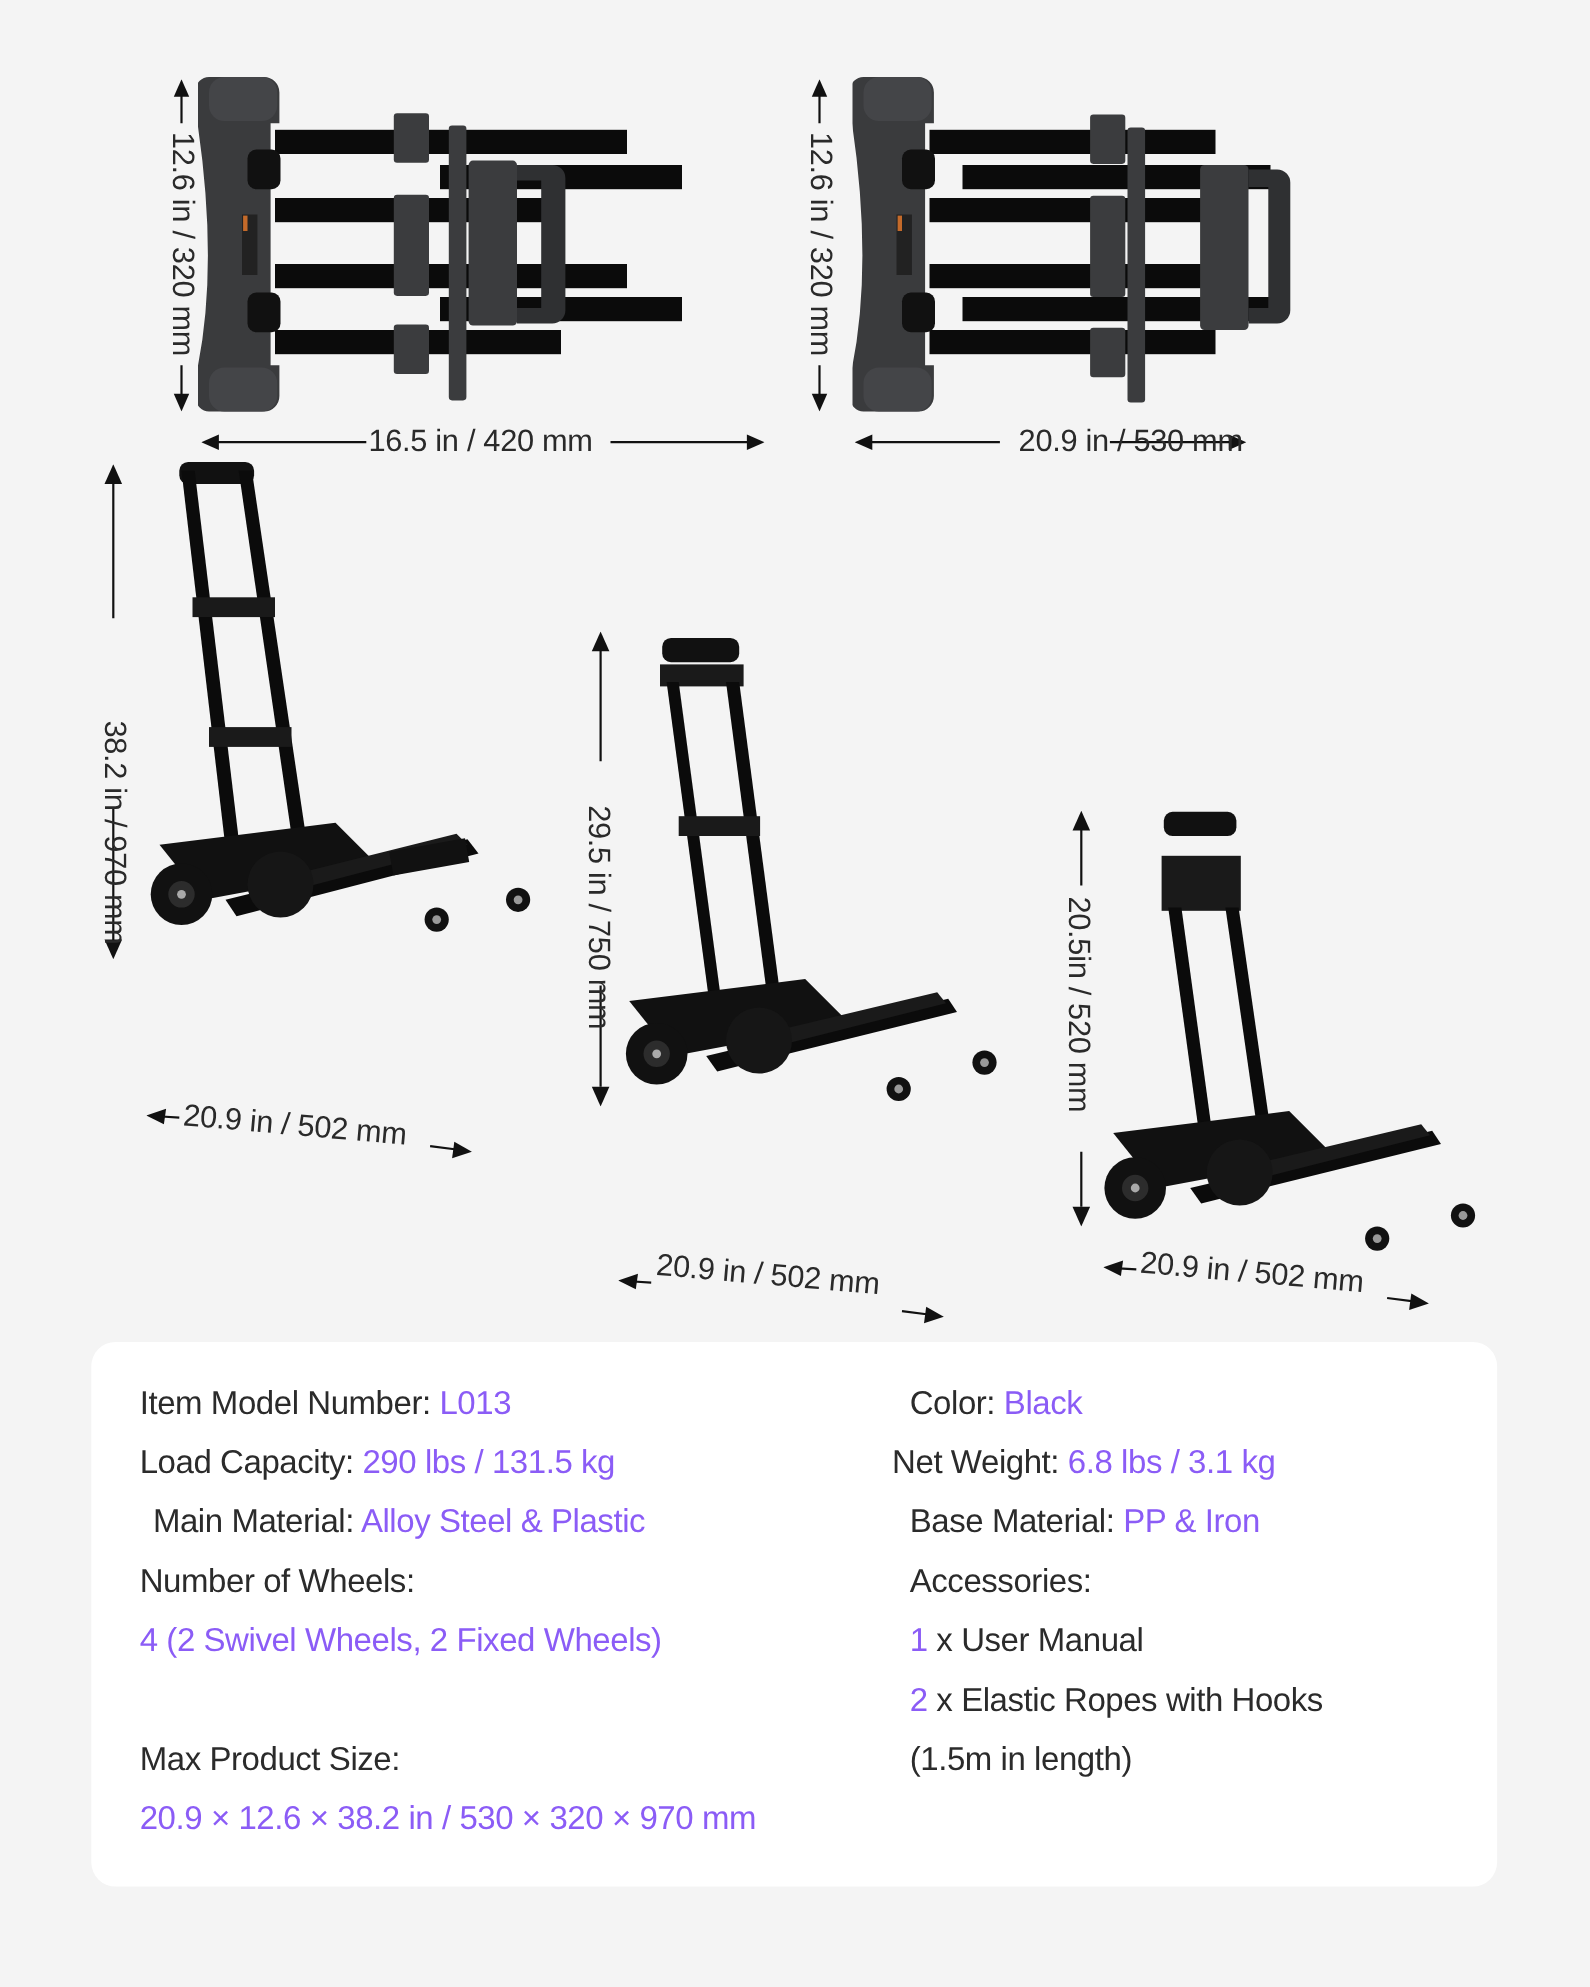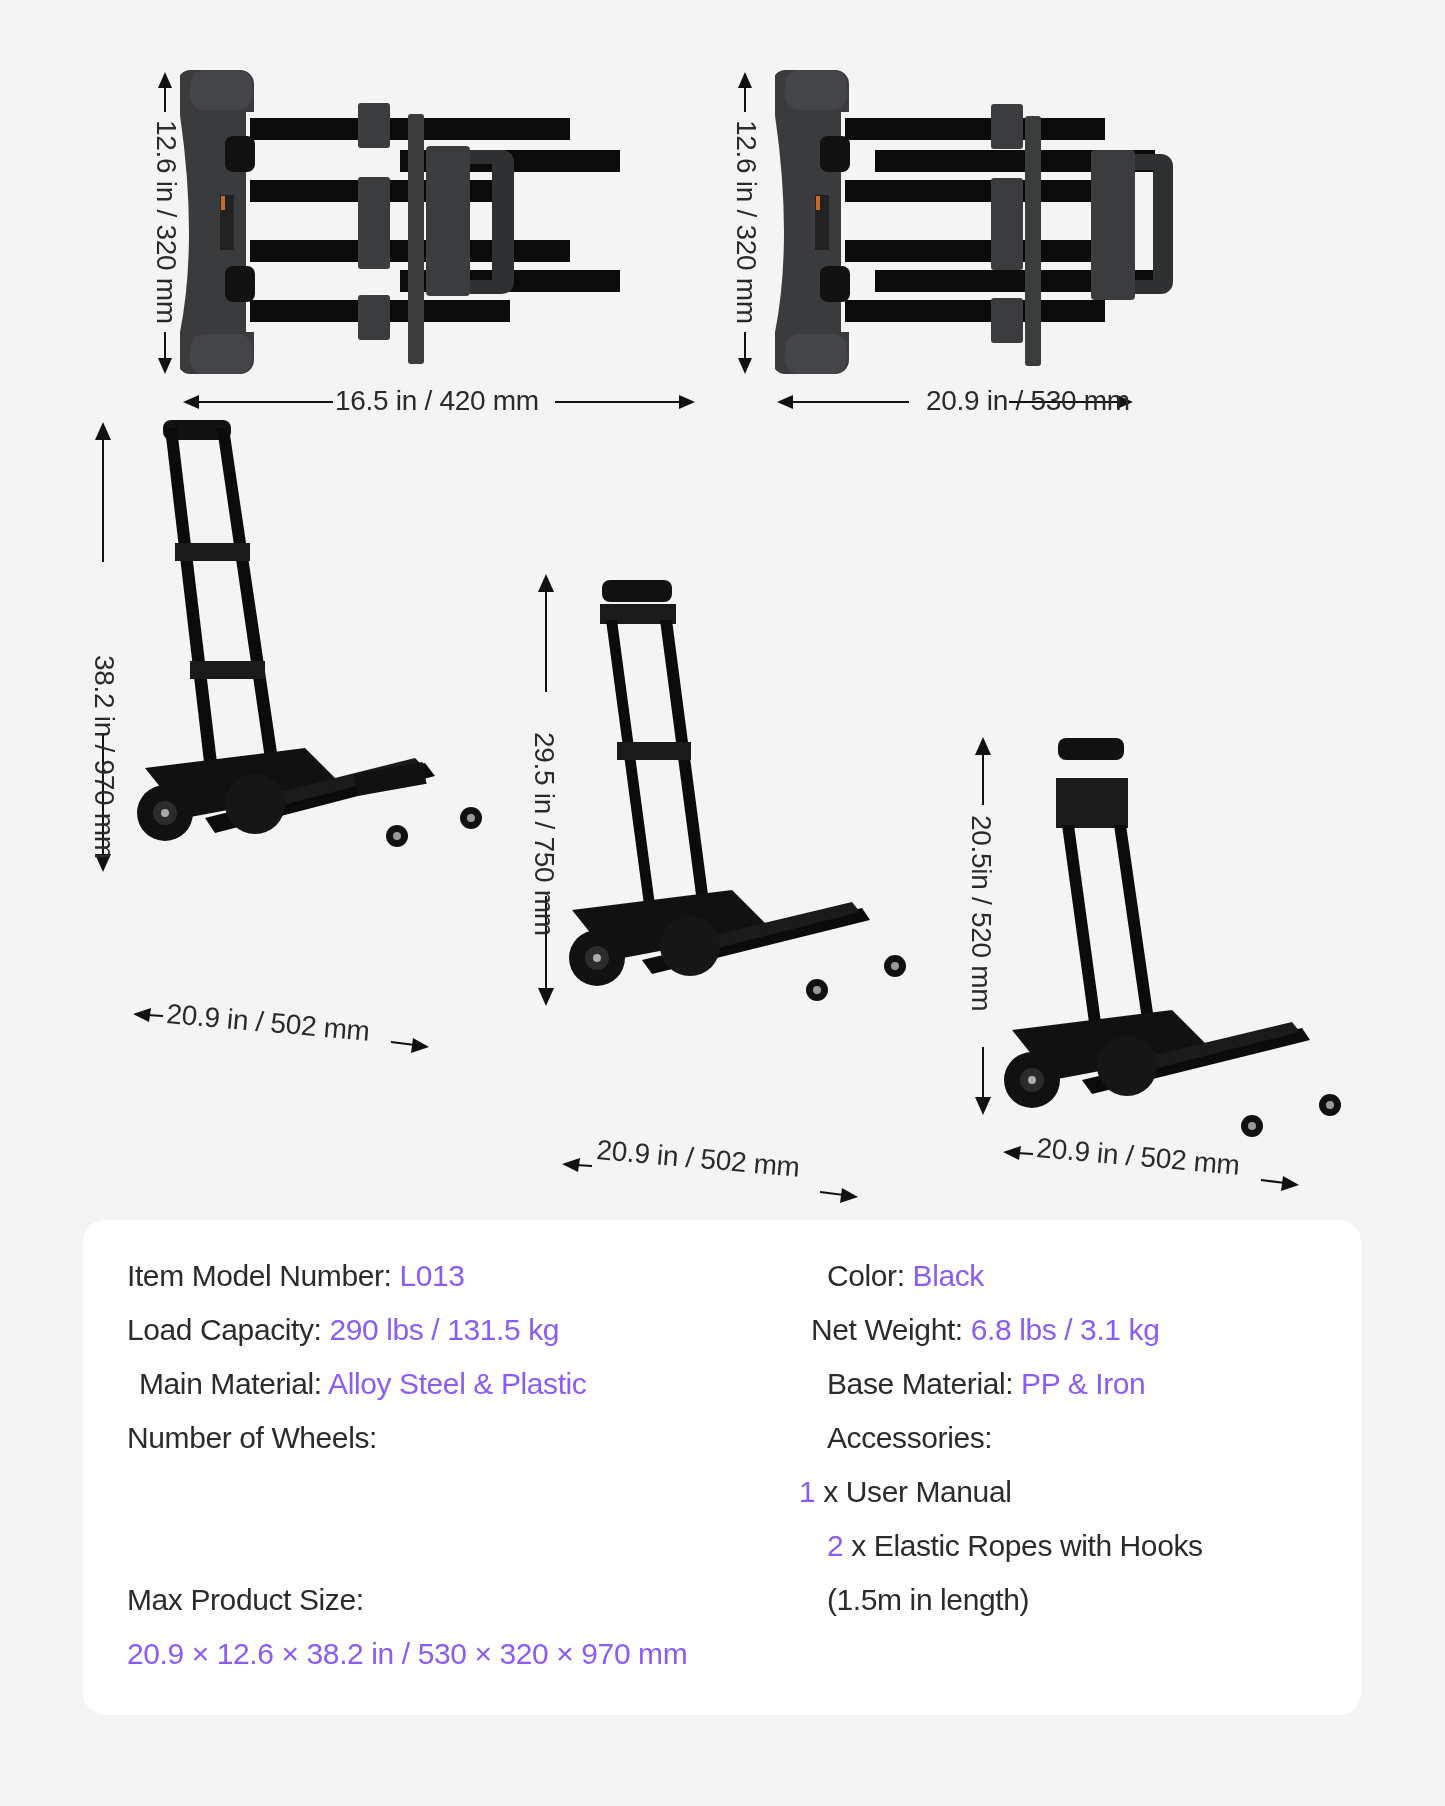--- a/index.html
+++ b/index.html
@@ -243,40 +243,43 @@
   </div>
   <div class="spec" style="left:44px;top:90px;">
     <span>Load Capacity: </span><span class="val">290 lbs / 131.5 kg</span>
   </div>
   <div class="spec" style="left:56px;top:144px;">
     <span>Main Material: </span><span class="val">Alloy Steel &amp; Plastic</span>
   </div>
   <div class="spec" style="left:44px;top:198px;">
     <span>Number of Wheels:</span>
   </div>
+  <div class="spec" style="left:44px;top:252px;">
+    <span class="val">4 (2 Swivel Wheels, 2 Fixed Wheels)</span>
+  </div>
   <div class="spec" style="left:44px;top:360px;">
     <span>Max Product Size:</span>
   </div>
   <div class="spec" style="left:44px;top:414px;">
     <span class="val">20.9 × 12.6 × 38.2 in / 530 × 320 × 970 mm</span>
   </div>
 
   <div class="spec" style="left:744px;top:36px;">
     <span>Color: </span><span class="val">Black</span>
   </div>
   <div class="spec" style="left:728px;top:90px;">
     <span>Net Weight: </span><span class="val">6.8 lbs / 3.1 kg</span>
   </div>
   <div class="spec" style="left:744px;top:144px;">
     <span>Base Material: </span><span class="val">PP &amp; Iron</span>
   </div>
   <div class="spec" style="left:744px;top:198px;">
     <span>Accessories:</span>
   </div>
-  <div class="spec" style="left:716px;top:252px;">
+  <div class="spec" style="left:744px;top:252px;">
     <span class="val">1</span><span> x User Manual</span>
   </div>
   <div class="spec" style="left:744px;top:306px;">
     <span class="val">2</span><span> x Elastic Ropes with Hooks</span>
   </div>
   <div class="spec" style="left:744px;top:360px;">
     <span>(1.5m in length)</span>
   </div>
 </div>
 

